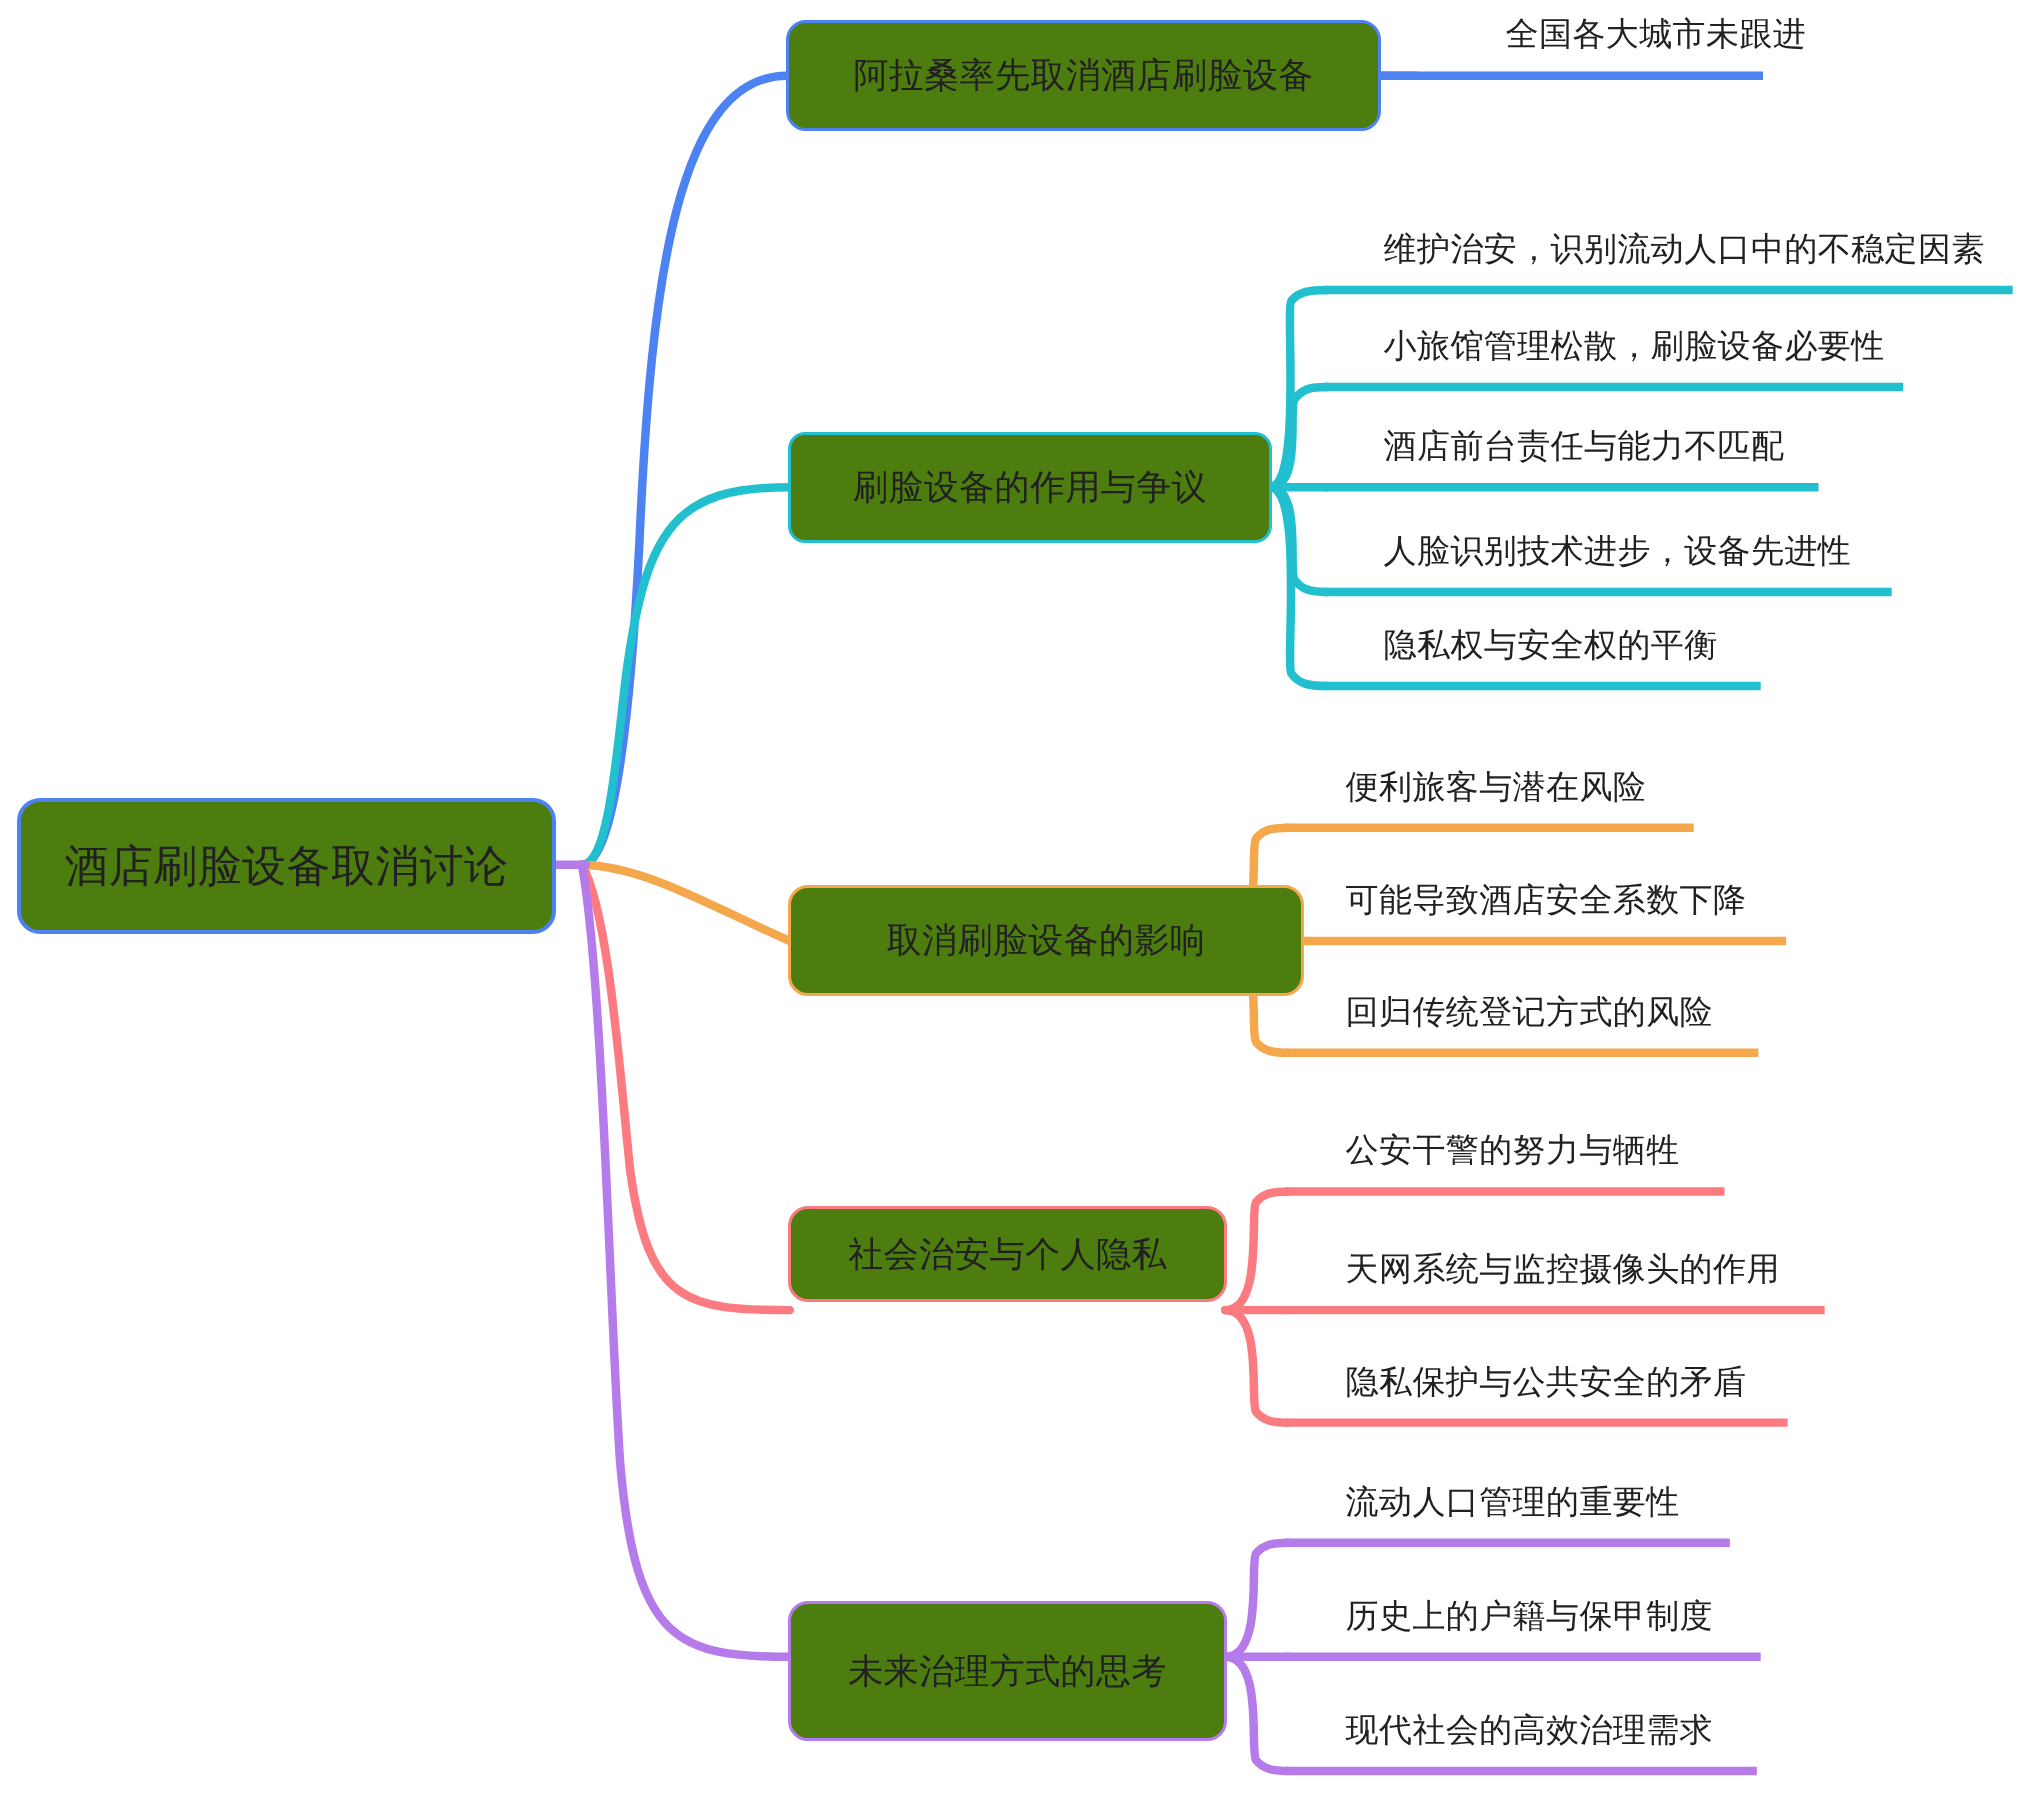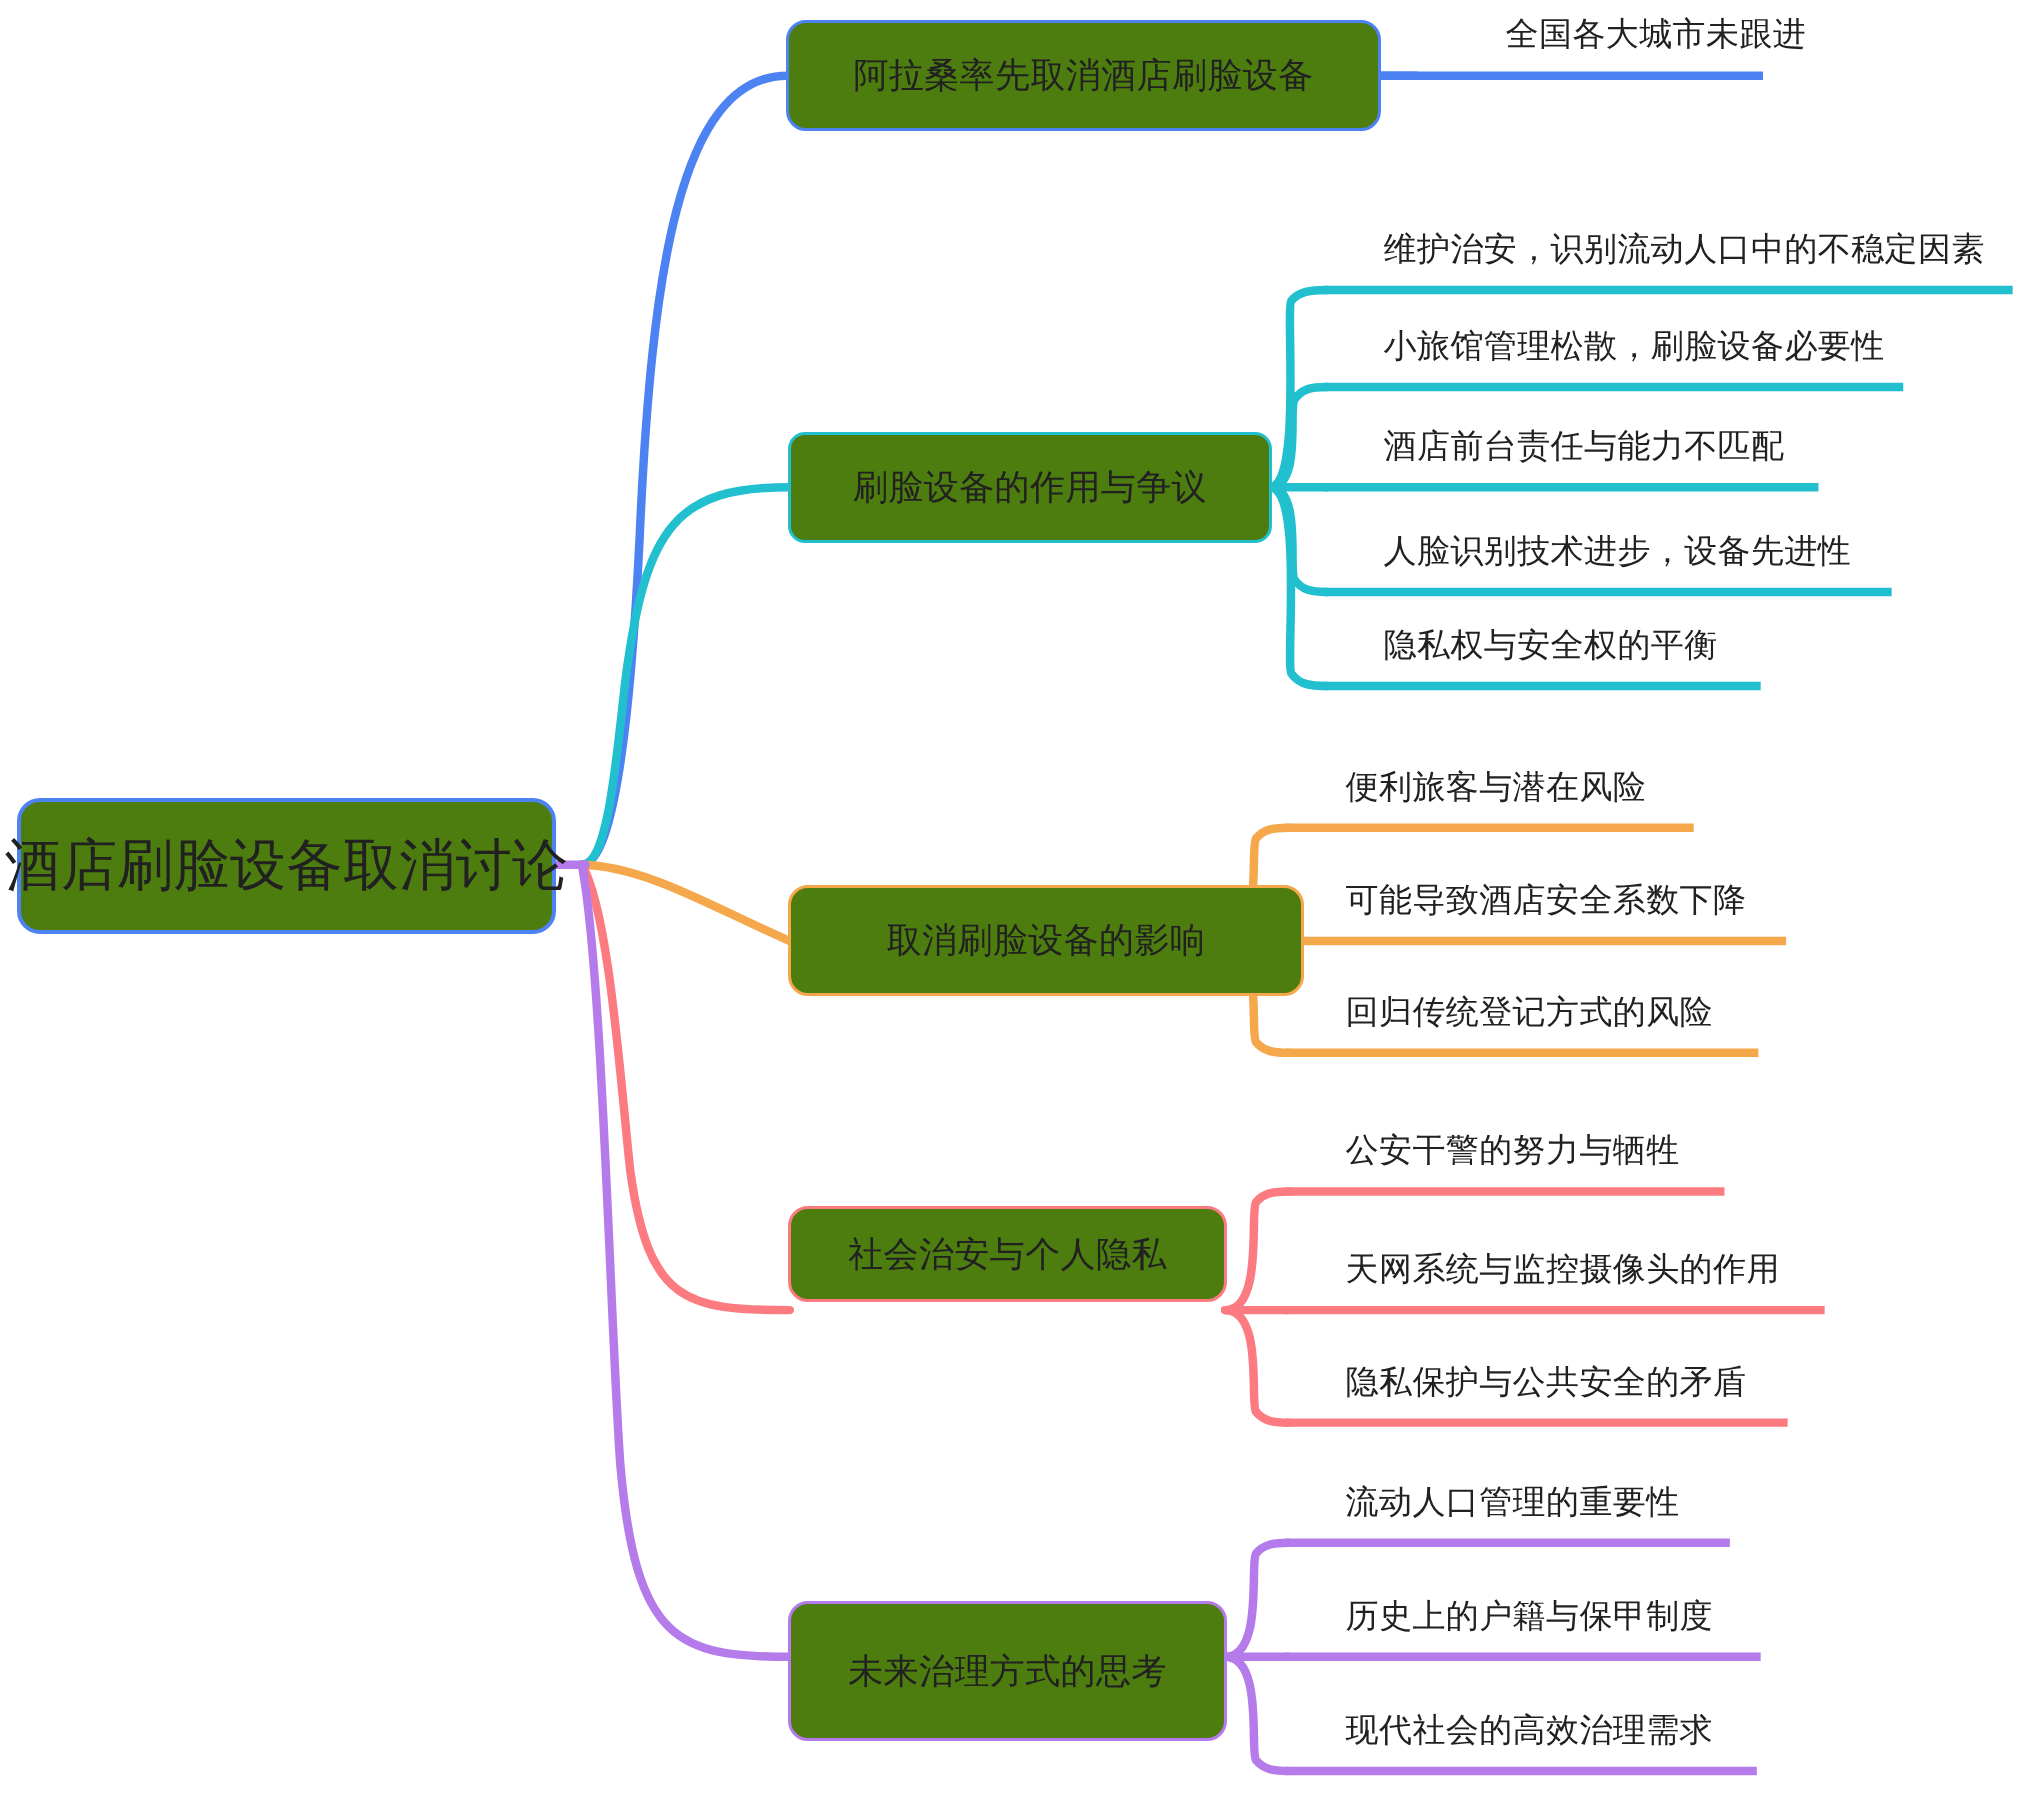--- a/index.html
+++ b/index.html
@@ -33,21 +33,21 @@
   }
   .node-label {
     color: #212121;
     font-weight: 400;
     letter-spacing: 0.4px;
   }
   .root-node {
     border-width: 4.6px;
     border-radius: 23px;
   }
-  .root-node .node-label { font-size: 56px; }
+  .root-node .node-label { font-size: 44px; }
   .branch-node { border-width: 3.9px; }
   .branch-node .node-label { font-size: 35px; }
   .leaf {
     position: absolute;
     display: flex;
     align-items: center;
     white-space: nowrap;
   }
   .leaf-label {
     color: #212121;

